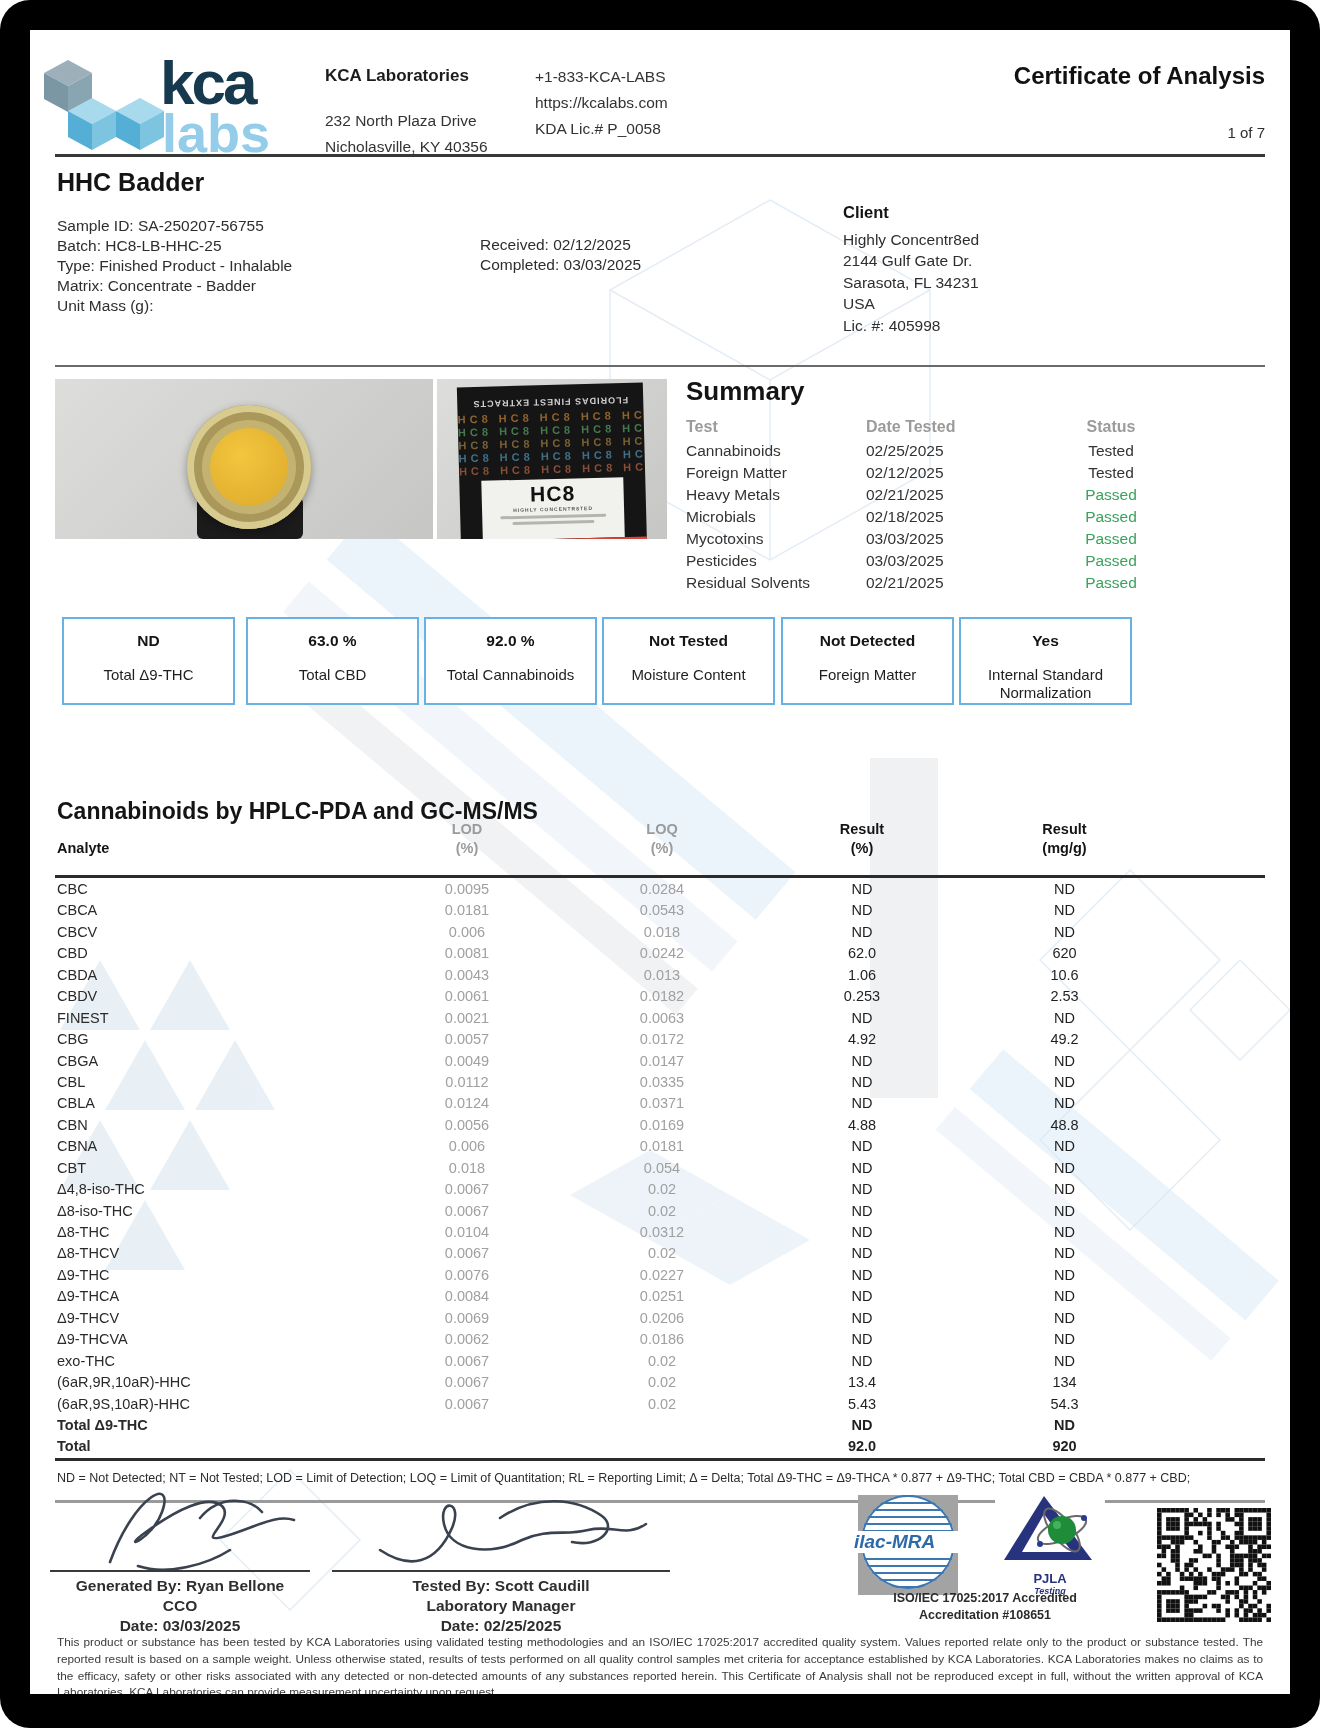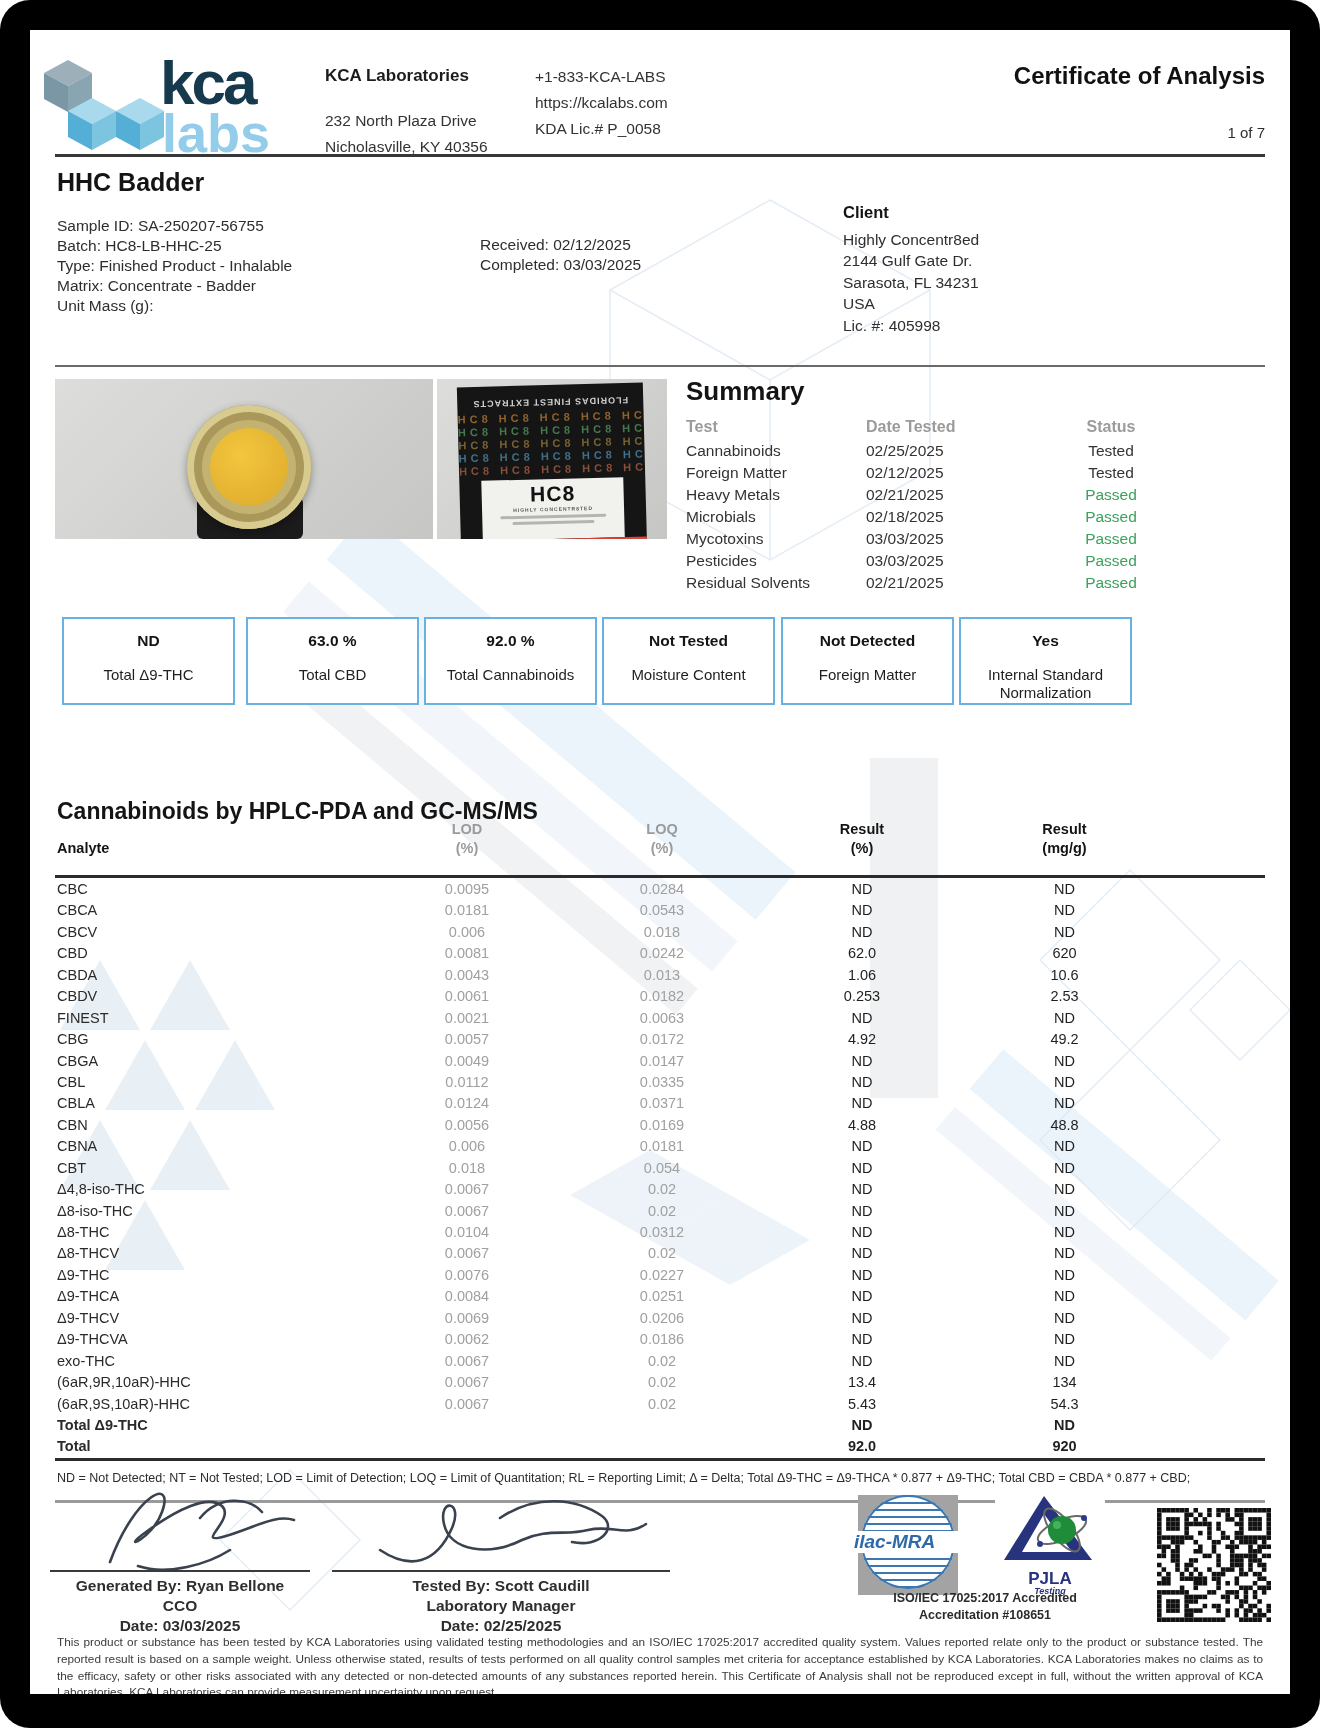--- a/index.html
+++ b/index.html
@@ -88,21 +88,21 @@
   .sigline{background:#3a3a3a;height:2px;z-index:3;}
   .sigtext{position:absolute;text-align:center;font-size:15.5px;color:#2e2e2e;line-height:20px;z-index:3;font-weight:bold;}
   .sig-svg{position:absolute;z-index:3;}
   .ilac{left:828px;top:1465px;width:100px;height:100px;background:#a3a3a3;z-index:3;text-align:left;}
   .ilac .globe{position:absolute;left:3px;top:0;width:94px;height:94px;border-radius:50%;
      background:repeating-linear-gradient(180deg,#3c77b0 0 2px,#fff 2px 7px);
      box-shadow:inset 0 0 0 2px #3c77b0;}
   .ilac .band{position:absolute;left:-4px;top:36px;width:108px;height:22px;background:#fff;
      font-size:19px;font-weight:800;font-style:italic;color:#2f6aa8;letter-spacing:0px;line-height:22px;}
   .pjla{left:965px;top:1462px;width:110px;background:#fff;text-align:center;z-index:3;}
-  .pjla-name{font-size:17px;font-weight:800;color:#28337e;line-height:14px;margin-top:2px;}
+  .pjla-name{font-size:13px;font-weight:800;color:#28337e;line-height:14px;margin-top:2px;}
   .pjla-sub{font-size:9px;font-weight:700;font-style:italic;color:#28337e;}
   .iso{left:815px;top:1560px;width:280px;text-align:center;font-size:12.5px;font-weight:800;color:#2b2b2b;line-height:17px;z-index:3;}
   #qr{left:1127px;top:1478px;width:114px;height:114px;z-index:3;}
   .disclaimer{left:27px;top:1604px;width:1206px;font-size:11.8px;line-height:16.8px;color:#3a3a3a;text-align:justify;z-index:2;}
 </style>
 </head>
 <body>
 
 <div class="frame"></div>
 <div class="page">

